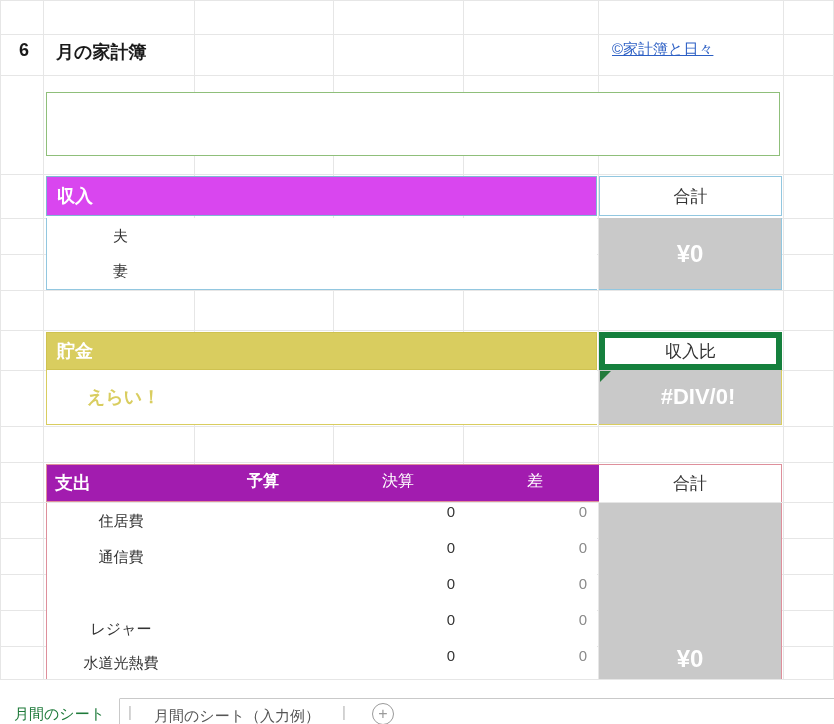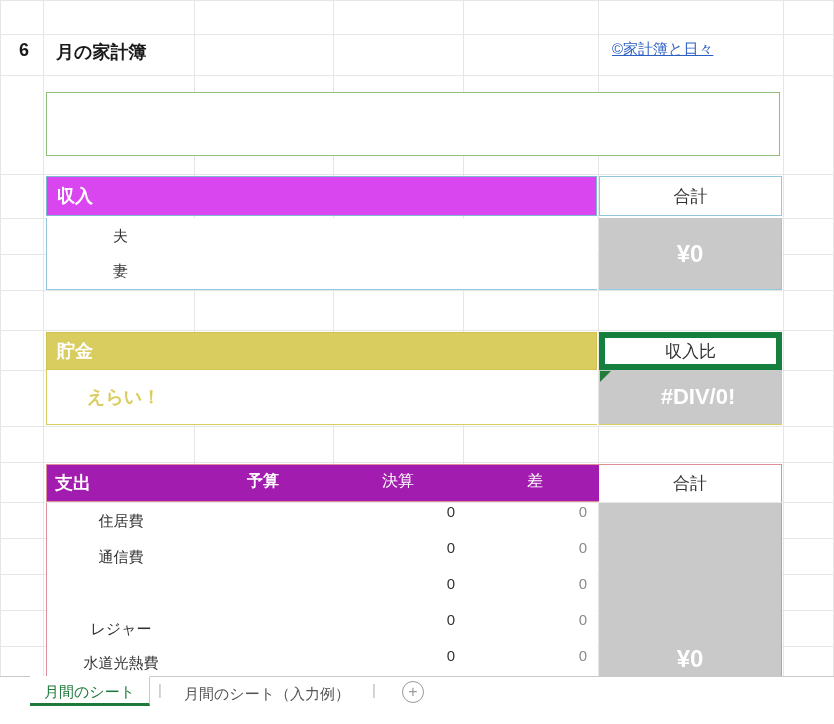--- a/index.html
+++ b/index.html
@@ -115,25 +115,24 @@
   .exp-row { position:absolute; left:46px; height:36px; width:551px; background:#fff; border-left:1px solid #de8f9b; display:flex;}
   .exp-row .cat { width:148px; text-align:center; display:flex; align-items:center; justify-content:center;}
   .exp-row .num { position:absolute; display:flex; align-items:center; justify-content:flex-end; padding-right:10px;}
   .exp-row .num.k { left:290px; width:128px;}
   .exp-row .num.s { left:418px; width:132px; color:#8a8a8a;}
   .exp-total-box { position:absolute; left:599px; top:503px; width:183px; height:176px; background:#c9c9c9; border-right:1px solid #de8f9b;}
   .exp-total-box .val { position:absolute; bottom:6px; left:0; right:0; text-align:center; color:#fff; font-weight:700; font-size:24px;}
 
   
   .tabbar {
-    position:absolute; left:0; right:0; bottom:0; height:48px;
+    position:absolute; left:0; right:0; bottom:0; height:26px;
     border-top:1px solid #c9c9c9;
     background:#fff;
     display:flex; align-items:flex-start;
-    padding-left:30px;
   }
   .tab {
     height:30px; padding:4px 14px 0 14px;
     border-right:1px solid #c9c9c9;
     color:#555; font-size:15px;
     cursor:pointer;
     display:flex; align-items:center;
   }
   .tab.active {
     color:#1e7a3a;

